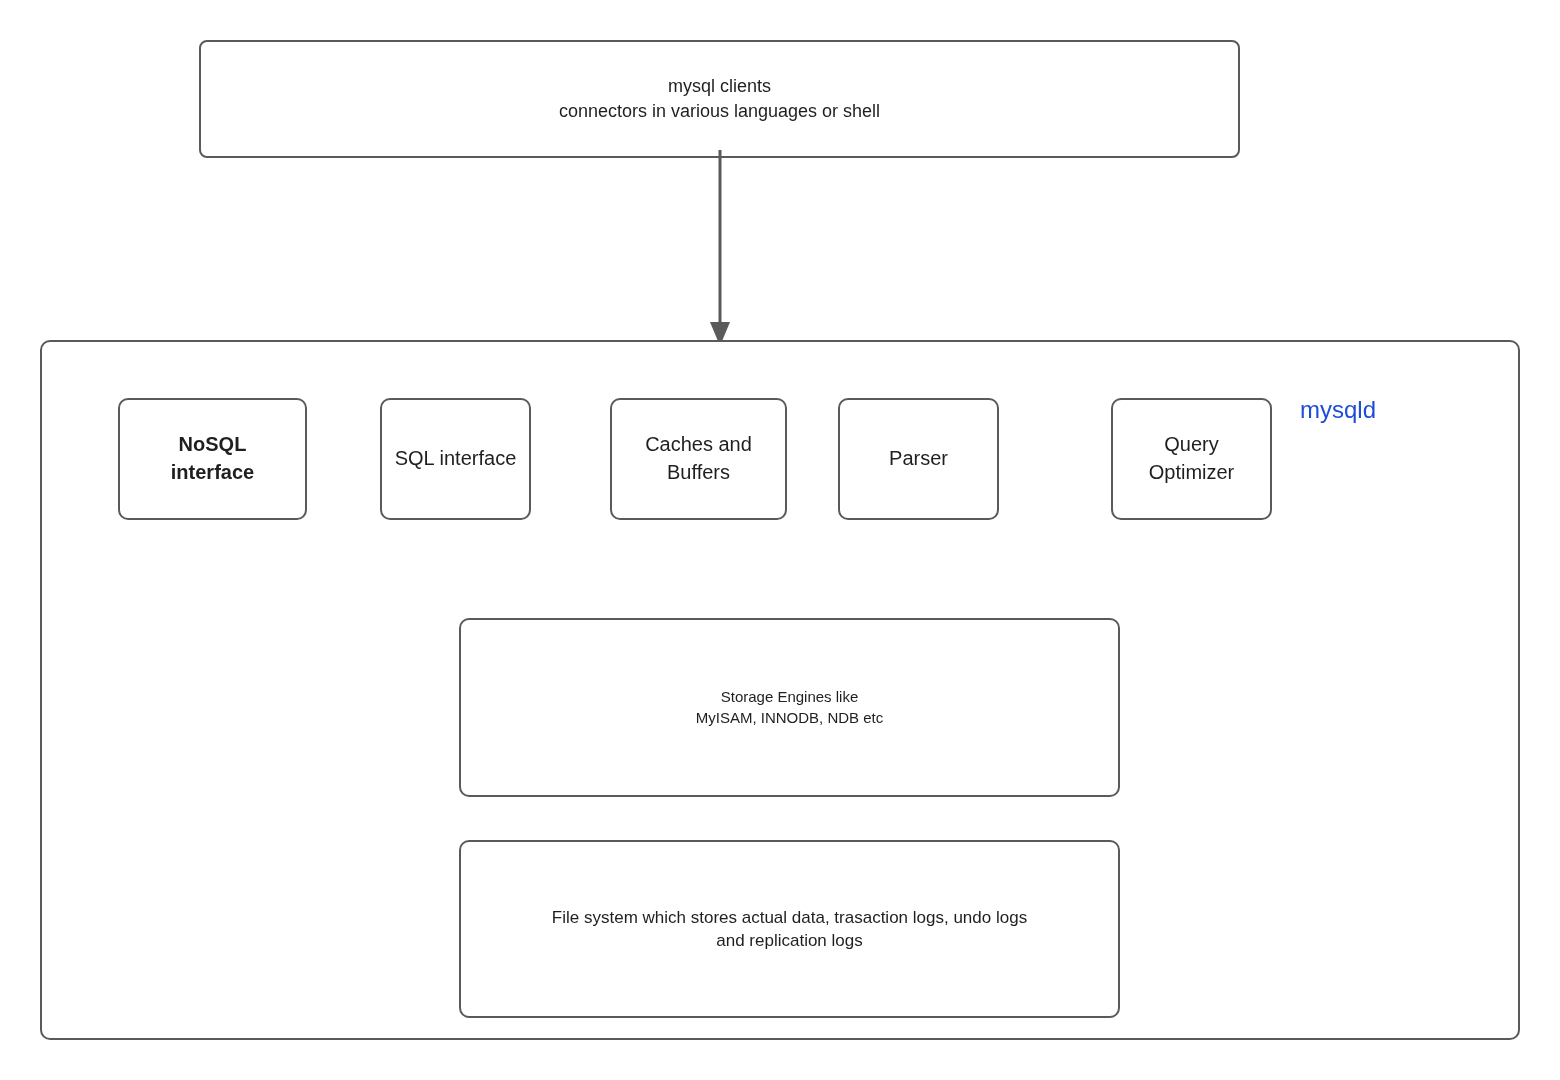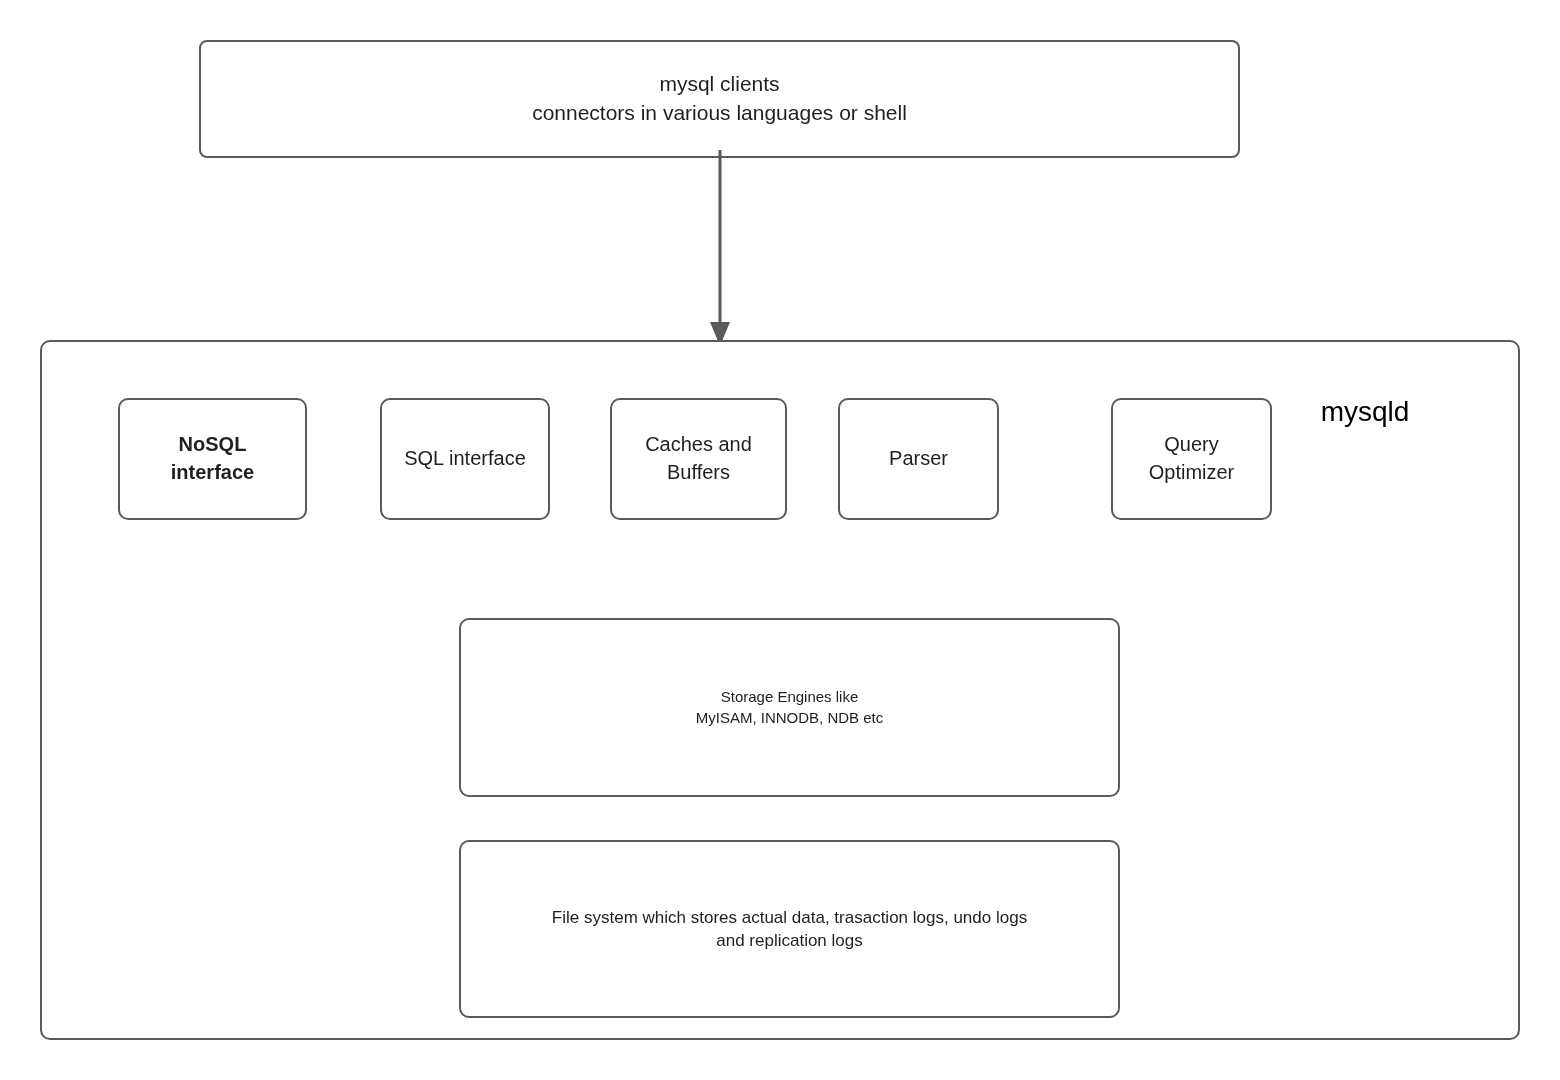--- a/index.html
+++ b/index.html
@@ -36,51 +36,50 @@
     white-space: pre-line;
     padding: 0 6px;
   }
 
   
   #clients-box {
     left: 199px;
     top: 40px;
     width: 1041px;
     height: 118px;
-    font-size: 21px;
+    font-size: 18px;
     border-radius: 8px;
   }
 
   
   #mysqld-container {
     left: 40px;
     top: 340px;
     width: 1480px;
     height: 700px;
     border-radius: 10px;
     display: block;
   }
   #mysqld-title {
     position: absolute;
     left: 1300px;
     top: 396px;
     width: 130px;
-    font-size: 28px;
-    color: #000000;
-    text-align: center;
+    font-size: 24px;
+    color: #1d4ed8;
   }
 
   
   .component-box {
     top: 398px;
     height: 122px;
     font-size: 20px;
   }
   #box-nosql-interface   { left: 118px;  width: 189px; font-weight: bold; }
-  #box-sql-interface     { left: 380px;  width: 170px; }
+  #box-sql-interface     { left: 380px;  width: 151px; }
   #box-caches-buffers    { left: 610px;  width: 177px; }
   #box-parser            { left: 838px;  width: 161px; }
   #box-query-optimizer   { left: 1111px; width: 161px; }
 
   
   #box-storage-engines {
     left: 459px;
     top: 618px;
     width: 661px;
     height: 179px;

